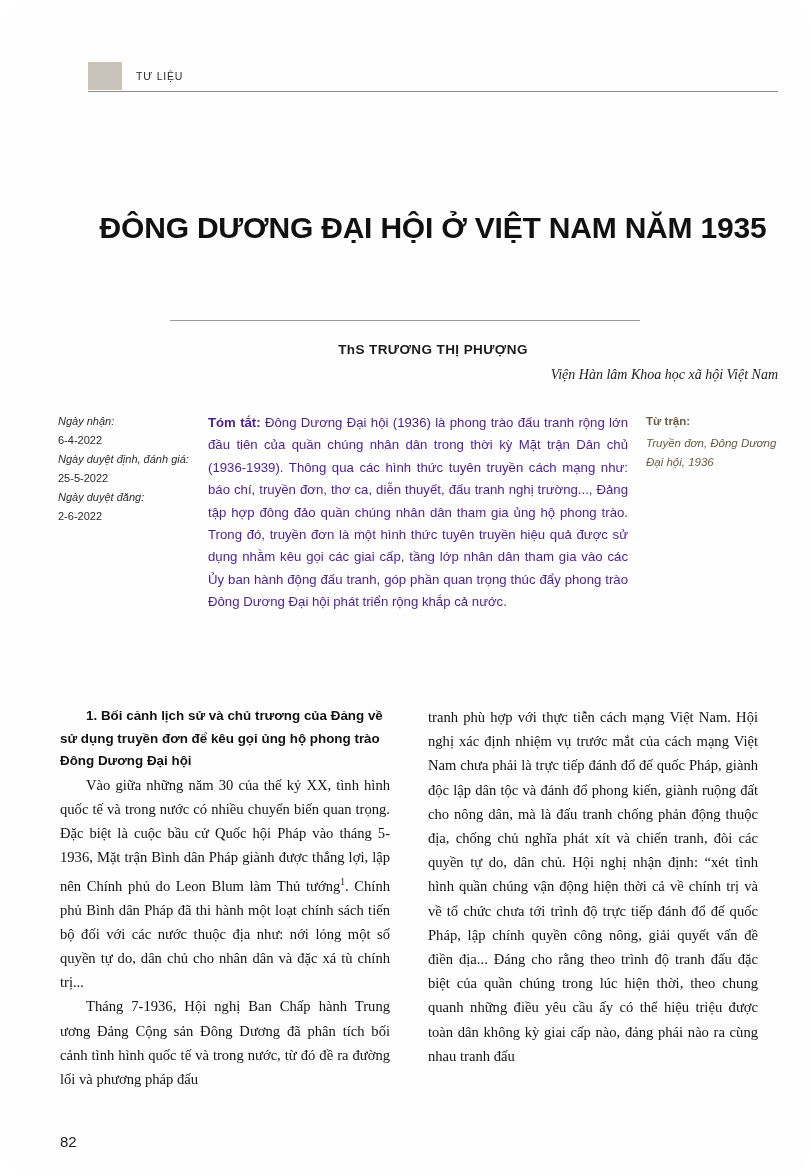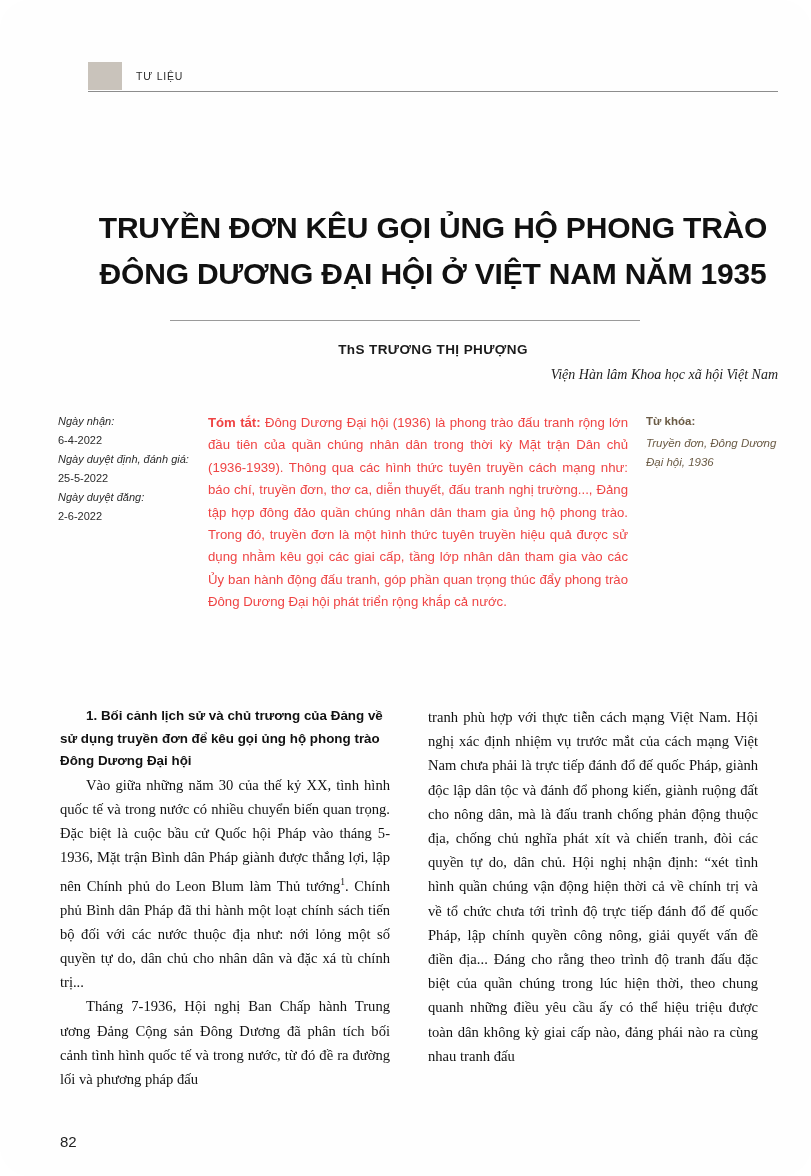--- a/index.html
+++ b/index.html
@@ -128,21 +128,21 @@
 
   
   .abstract {
     position: absolute;
     left: 208px;
     top: 412px;
     width: 420px;
     font-family: "Liberation Sans", sans-serif;
     font-size: 13.2px;
     line-height: 22.4px;
-    color: #ef4444;
+    color: #4c1d95;
     text-align: justify;
   }
   .abstract b {
     font-weight: bold;
   }
 
   
   .keywords {
     position: absolute;
     left: 646px;
@@ -212,21 +212,20 @@
 
 <div class="page">
 
   <div class="runhead">
     <div class="runhead-bar"></div>
     <div class="runhead-label">TƯ LIỆU</div>
     <div class="runhead-rule"></div>
   </div>
 
   <div class="title">
-    <span class="l1">TRUYỀN ĐƠN KÊU GỌI ỦNG HỘ PHONG TRÀO</span>
     <span class="l2">ĐÔNG DƯƠNG ĐẠI HỘI Ở VIỆT NAM NĂM 1935</span>
   </div>
   <div class="title-rule"></div>
 
   <div class="author">ThS TRƯƠNG THỊ PHƯỢNG</div>
   <div class="affil">Viện Hàn lâm Khoa học xã hội Việt Nam</div>
 
   <div class="dates">
     <span class="lab">Ngày nhận:</span>
     <span class="val">6-4-2022</span>
@@ -234,21 +233,21 @@
     <span class="val">25-5-2022</span>
     <span class="lab">Ngày duyệt đăng:</span>
     <span class="val">2-6-2022</span>
   </div>
 
   <div class="abstract">
     <b>Tóm tắt:</b><span> Đông Dương Đại hội (1936) là phong trào đấu tranh rộng lớn đầu tiên của quần chúng nhân dân trong thời kỳ Mặt trận Dân chủ (1936-1939). Thông qua các hình thức tuyên truyền cách mạng như: báo chí, truyền đơn, thơ ca, diễn thuyết, đấu tranh nghị trường..., Đảng tập hợp đông đảo quần chúng nhân dân tham gia ủng hộ phong trào. Trong đó, truyền đơn là một hình thức tuyên truyền hiệu quả được sử dụng nhằm kêu gọi các giai cấp, tầng lớp nhân dân tham gia vào các Ủy ban hành động đấu tranh, góp phần quan trọng thúc đẩy phong trào Đông Dương Đại hội phát triển rộng khắp cả nước.</span>
   </div>
 
   <div class="keywords">
-    <span class="kw-title">Từ khóa:</span>
+    <span class="kw-title">Từ trận:</span>
     <span class="kw-body">Truyền đơn, Đông Dương Đại hội, 1936</span>
   </div>
 
   <div class="col left">
     <p class="sec-head">1. Bối cảnh lịch sử và chủ trương của Đảng về sử dụng truyền đơn để kêu gọi ủng hộ phong trào Đông Dương Đại hội</p>
     <p><span>Vào giữa những năm 30 của thế kỷ XX, tình hình quốc tế và trong nước có nhiều chuyển biến quan trọng. Đặc biệt là cuộc bầu cử Quốc hội Pháp vào tháng 5-1936, Mặt trận Bình dân Pháp giành được thắng lợi, lập nên Chính phủ do Leon Blum làm Thủ tướng</span><span class="fn">1</span><span>. Chính phủ Bình dân Pháp đã thi hành một loạt chính sách tiến bộ đối với các nước thuộc địa như: nới lỏng một số quyền tự do, dân chủ cho nhân dân và đặc xá tù chính trị...</span></p>
     <p>Tháng 7-1936, Hội nghị Ban Chấp hành Trung ương Đảng Cộng sản Đông Dương đã phân tích bối cảnh tình hình quốc tế và trong nước, từ đó đề ra đường lối và phương pháp đấu</p>
   </div>
 
   <div class="col right">

